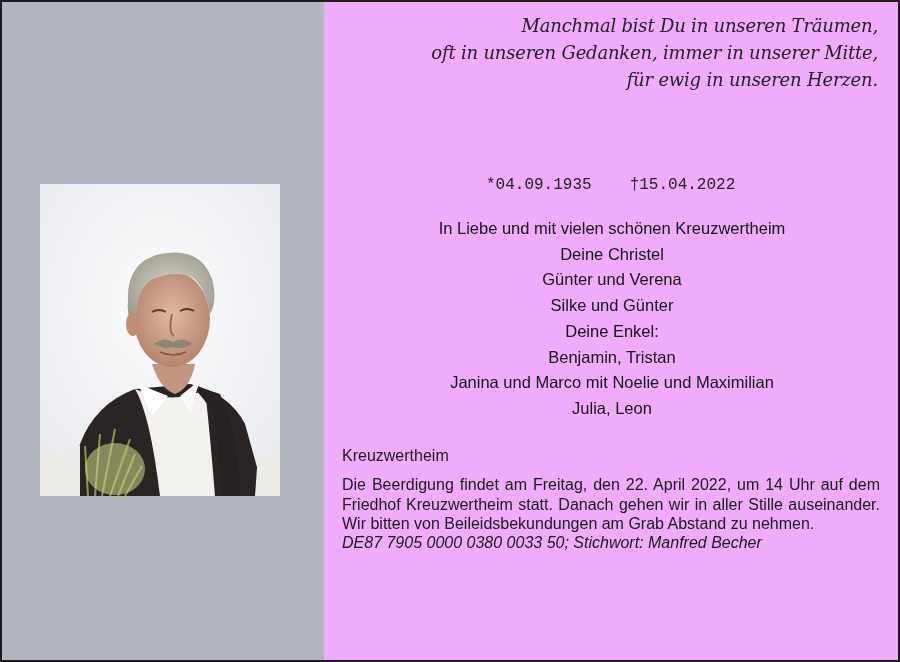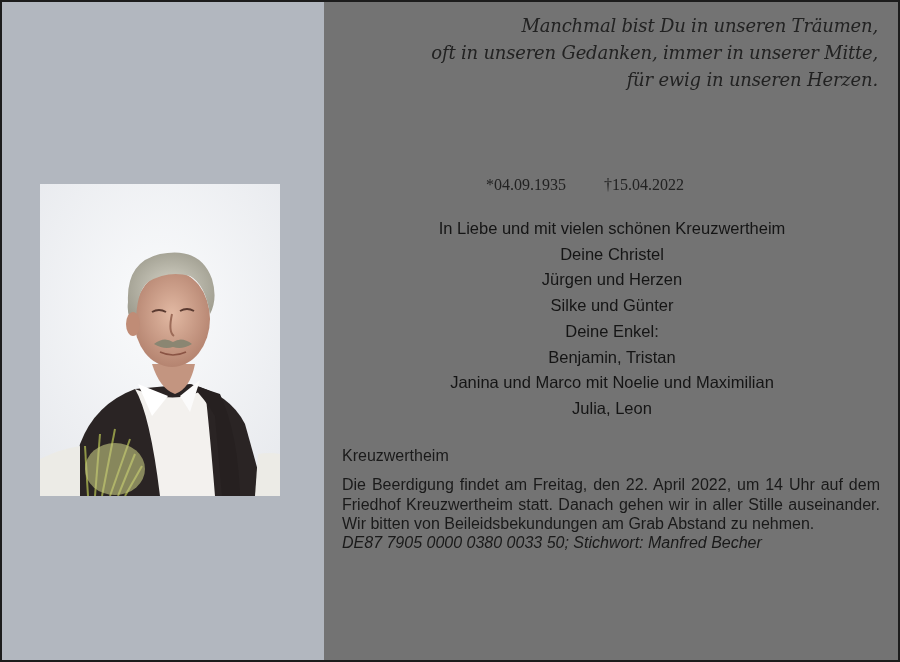--- a/index.html
+++ b/index.html
@@ -1,20 +1,20 @@
 <!DOCTYPE html>
 <html><head>
   <meta charset="utf-8">
   <style>
     * { margin: 0; padding: 0; box-sizing: border-box; }
     html, body { width: 900px; height: 662px; overflow: hidden; background: #1a1a1a; }
     .card {
       position: absolute; left: 0; top: 0; width: 900px; height: 662px;
       border: 2px solid #1c1c1c;
-      background: #737373;
+      background: #f0abfc;
       overflow: hidden;
     }
     .side-panel {
       position: absolute; left: 0; top: 0; width: 322px; height: 658px;
       background: #b2b7bf;
     }
     .photo {
       position: absolute; left: 38px; top: 182px; width: 240px; height: 312px;
       background: linear-gradient(180deg, #f4f5f7 0%, #eef0f2 60%, #f2f2ef 100%);
       overflow: hidden;
@@ -35,21 +35,21 @@
       text-align: center;
       font-family: "Liberation Sans", sans-serif;
       font-weight: 300;
       font-size: 48px;
       line-height: 58px;
       color: #1a1a1a;
       letter-spacing: -1px;
     }
     .dates {
       position: absolute; left: 484px; top: 174px; width: 300px;
-      font-family: Liberation Serif, serif;
+      font-family: Liberation Mono, monospace;
       font-size: 16px;
       color: #222;
       display: flex; gap: 38px;
     }
     .mourners {
       position: absolute; left: 322px; top: 214px; width: 576px;
       text-align: center;
       font-family: "Liberation Sans", sans-serif;
       font-size: 16.5px;
       line-height: 25.7px;
@@ -139,21 +139,21 @@
 
 
   <div class="dates">
     <span>*04.09.1935</span>
     <span>†15.04.2022</span>
   </div>
 
   <div class="mourners">
     <div>In Liebe und mit vielen schönen Kreuzwertheim</div>
     <div>Deine Christel</div>
-    <div>Jürgen und Herzen</div>
+    <div>Günter und Verena</div>
     <div>Silke und Günter</div>
     <div>Deine Enkel:</div>
     <div>Benjamin, Tristan</div>
     <div>Janina und Marco mit Noelie und Maximilian</div>
     <div>Julia, Leon</div>
   </div>
 
   <div class="body-text">
     <div class="place">Kreuzwertheim</div>
     <p>Die Beerdigung findet am Freitag, den 22. April 2022, um 14 Uhr auf dem Friedhof Kreuzwertheim statt. Danach gehen wir in aller Stille auseinander. Wir bitten von Beileidsbekundungen am Grab Abstand zu nehmen.</p>

